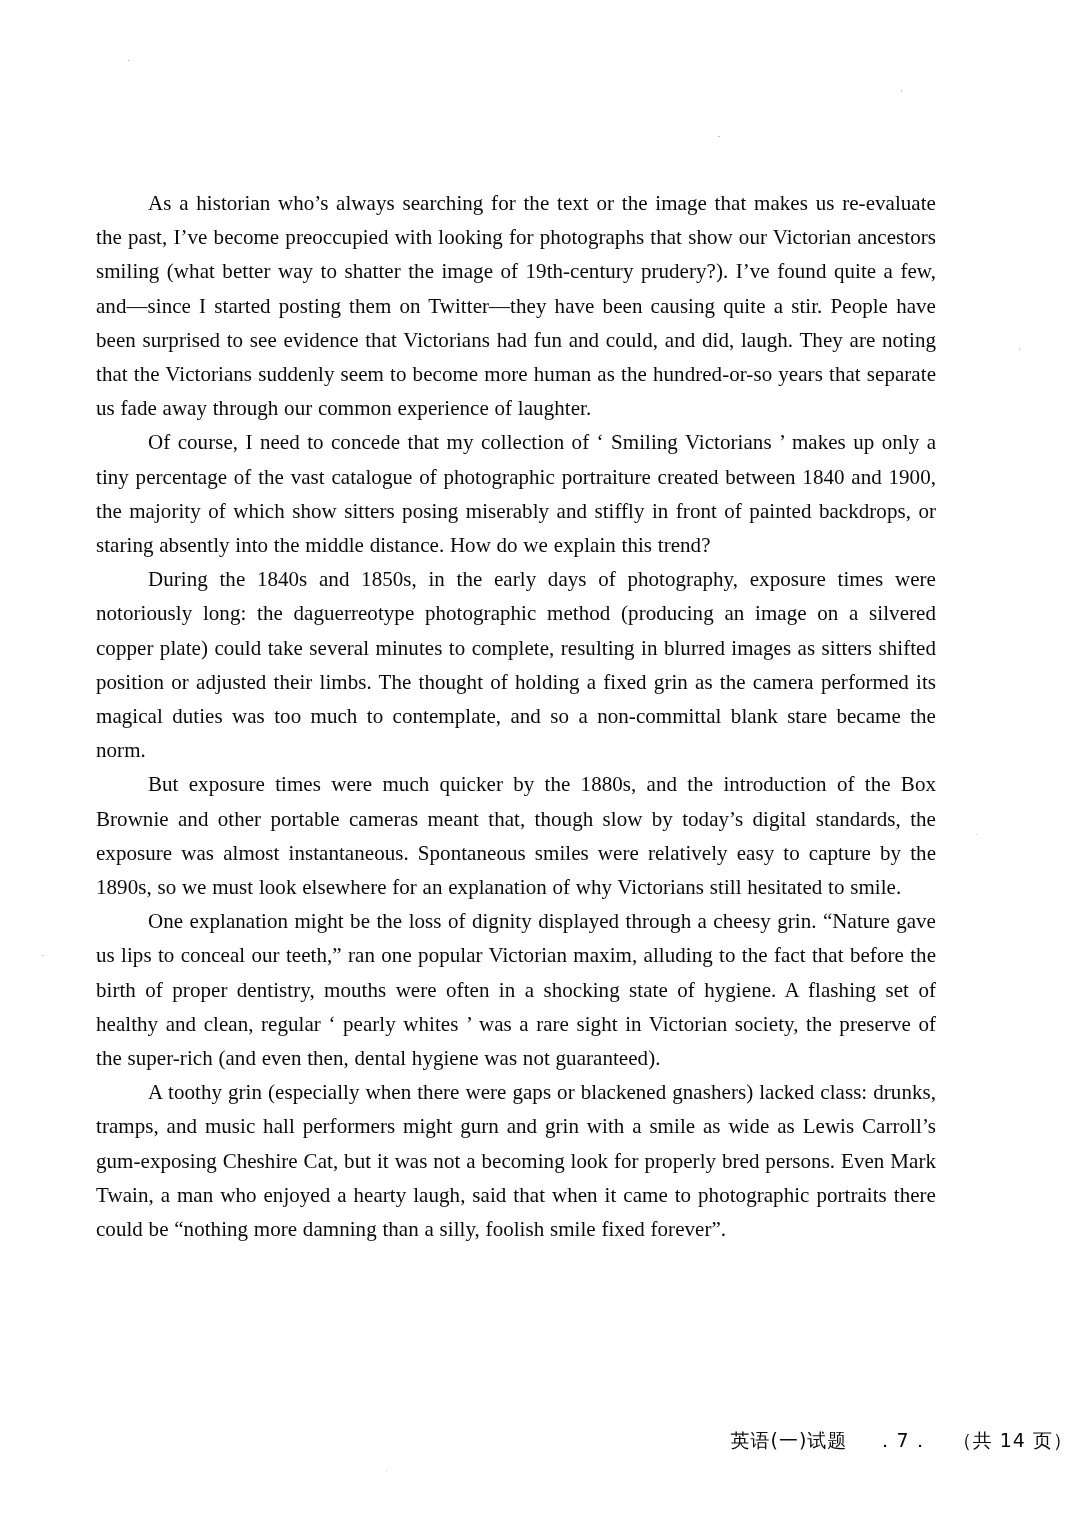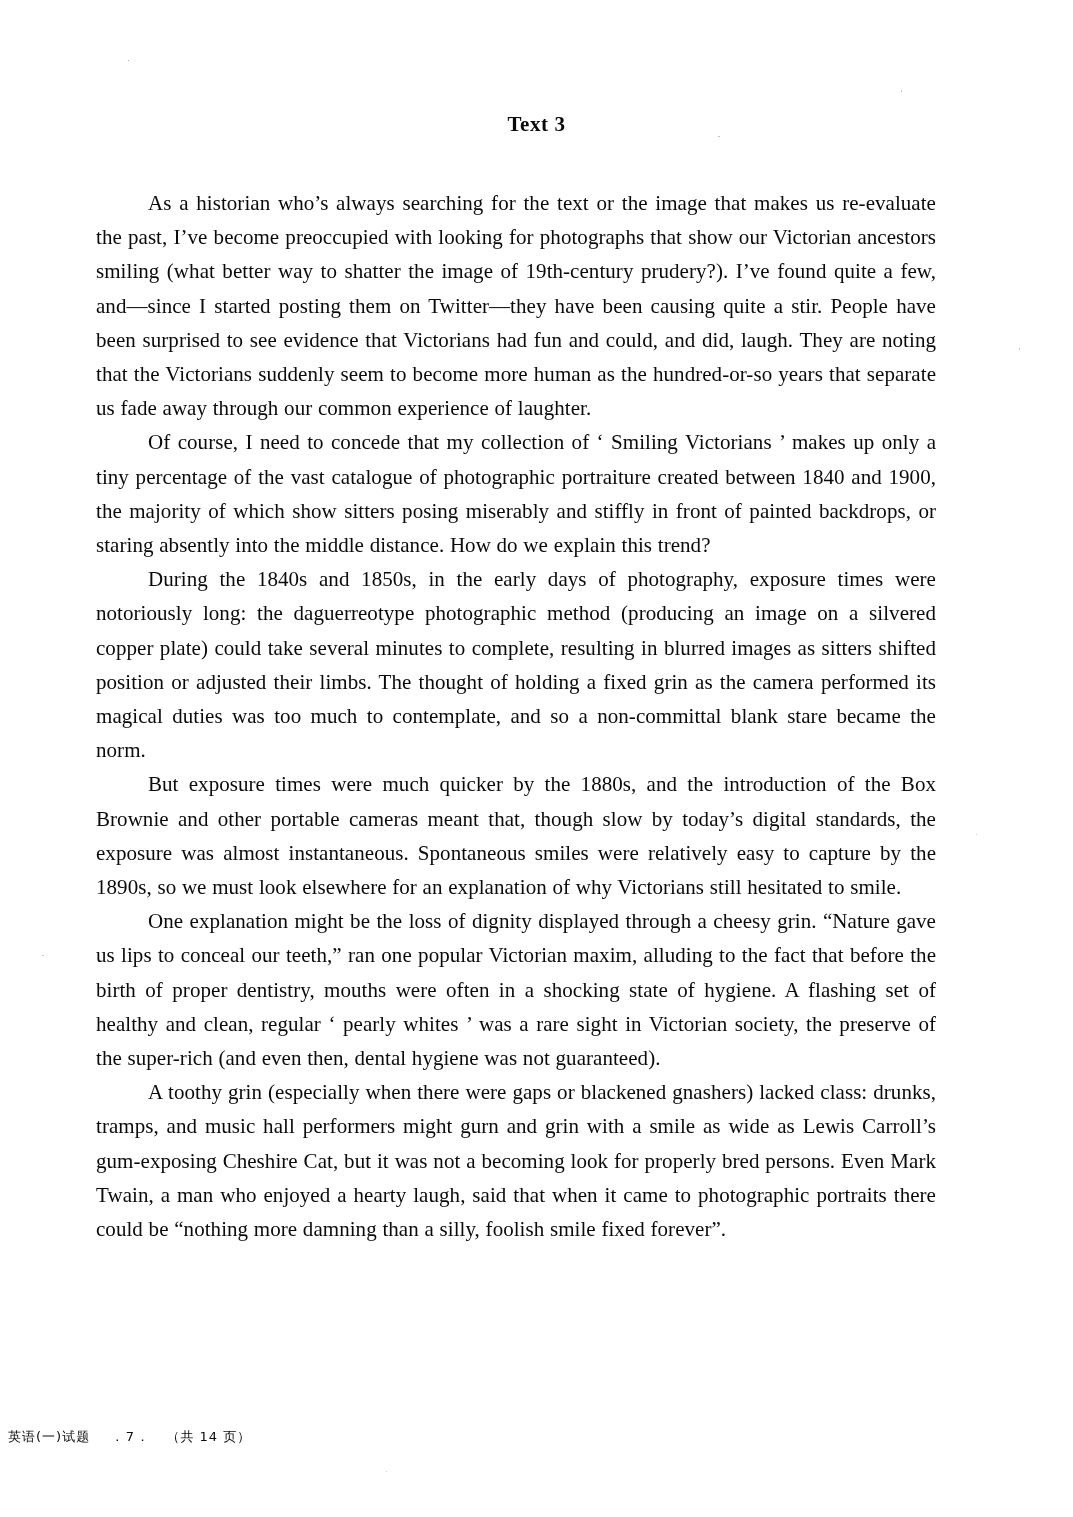--- a/index.html
+++ b/index.html
@@ -57,39 +57,38 @@
     text-justify: inter-word;
     text-indent: 52px;
     font-size: 21px;
     line-height: 34.2px;
     letter-spacing: 0.05px;
     word-spacing: 0.4px;
     -webkit-font-smoothing: none;
   }
   .footer {
     position: absolute;
-    left: 8px;
+    left: 0;
     right: 0;
     top: 1428px;
-    text-align: left;
-    font-size: 13px;
+    text-align: right;
+    font-size: 19px;
     letter-spacing: 1px;
     font-family: "DejaVu Sans", "Liberation Sans", sans-serif;
   }
   .footer .seg { white-space: pre; }
   .footer .pageno { letter-spacing: 2px; }
 </style>
 </head>
 <body style="background: rgb(255, 255, 255);">
 
 <div class="page">
 
   <div class="scan-noise"></div>
 
-  <div class="heading">Text 3</div>
 
   <div class="body-block">
     <p class="para">As a historian who’s always searching for the text or the image that makes us re-evaluate the past, I’ve become preoccupied with looking for photographs that show our Victorian ancestors smiling (what better way to shatter the image of 19th-century prudery?). I’ve found quite a few, and—since I started posting them on Twitter—they have been causing quite a stir. People have been surprised to see evidence that Victorians had fun and could, and did, laugh. They are noting that the Victorians suddenly seem to become more human as the hundred-or-so years that separate us fade away through our common experience of laughter.</p>
     <p class="para">Of course, I need to concede that my collection of ‘ Smiling Victorians ’ makes up only a tiny percentage of the vast catalogue of photographic portraiture created between 1840 and 1900, the majority of which show sitters posing miserably and stiffly in front of painted backdrops, or staring absently into the middle distance. How do we explain this trend?</p>
     <p class="para">During the 1840s and 1850s, in the early days of photography, exposure times were notoriously long: the daguerreotype photographic method (producing an image on a silvered copper plate) could take several minutes to complete, resulting in blurred images as sitters shifted position or adjusted their limbs. The thought of holding a fixed grin as the camera performed its magical duties was too much to contemplate, and so a non-committal blank stare became the norm.</p>
     <p class="para">But exposure times were much quicker by the 1880s, and the introduction of the Box Brownie and other portable cameras meant that, though slow by today’s digital standards, the exposure was almost instantaneous. Spontaneous smiles were relatively easy to capture by the 1890s, so we must look elsewhere for an explanation of why Victorians still hesitated to smile.</p>
     <p class="para">One explanation might be the loss of dignity displayed through a cheesy grin. “Nature gave us lips to conceal our teeth,” ran one popular Victorian maxim, alluding to the fact that before the birth of proper dentistry, mouths were often in a shocking state of hygiene. A flashing set of healthy and clean, regular ‘ pearly whites ’ was a rare sight in Victorian society, the preserve of the super-rich (and even then, dental hygiene was not guaranteed).</p>
     <p class="para">A toothy grin (especially when there were gaps or blackened gnashers) lacked class: drunks, tramps, and music hall performers might gurn and grin with a smile as wide as Lewis Carroll’s gum-exposing Cheshire Cat, but it was not a becoming look for properly bred persons. Even Mark Twain, a man who enjoyed a hearty laugh, said that when it came to photographic portraits there could be “nothing more damning than a silly, foolish smile fixed forever”.</p>
   </div>
 

